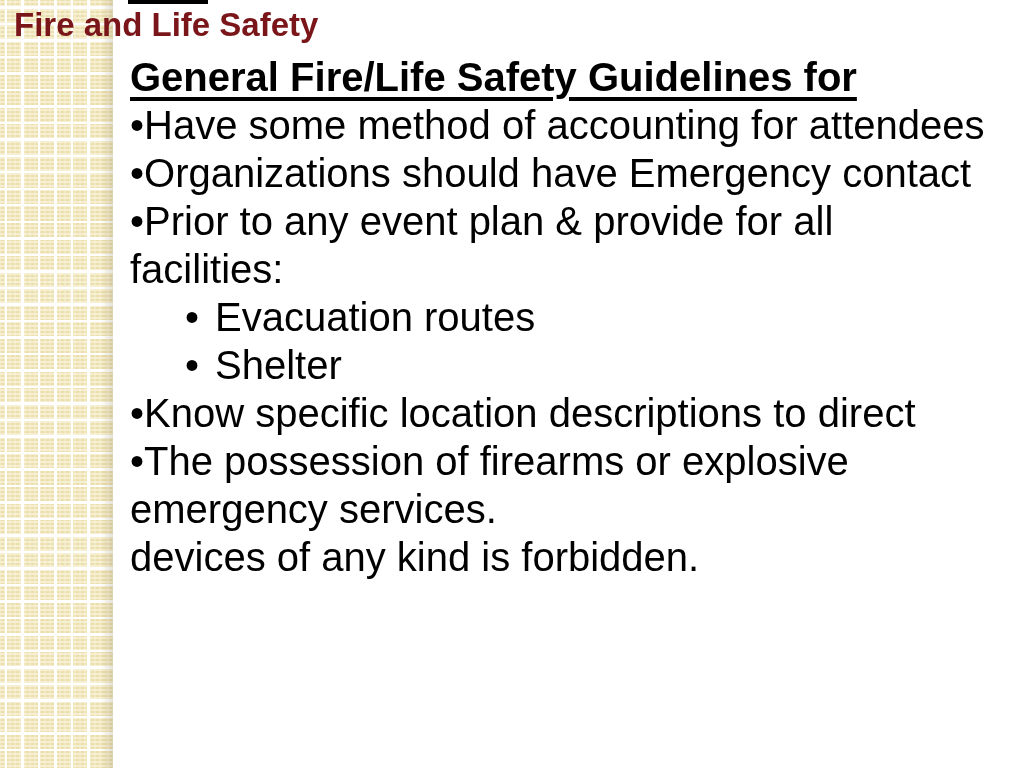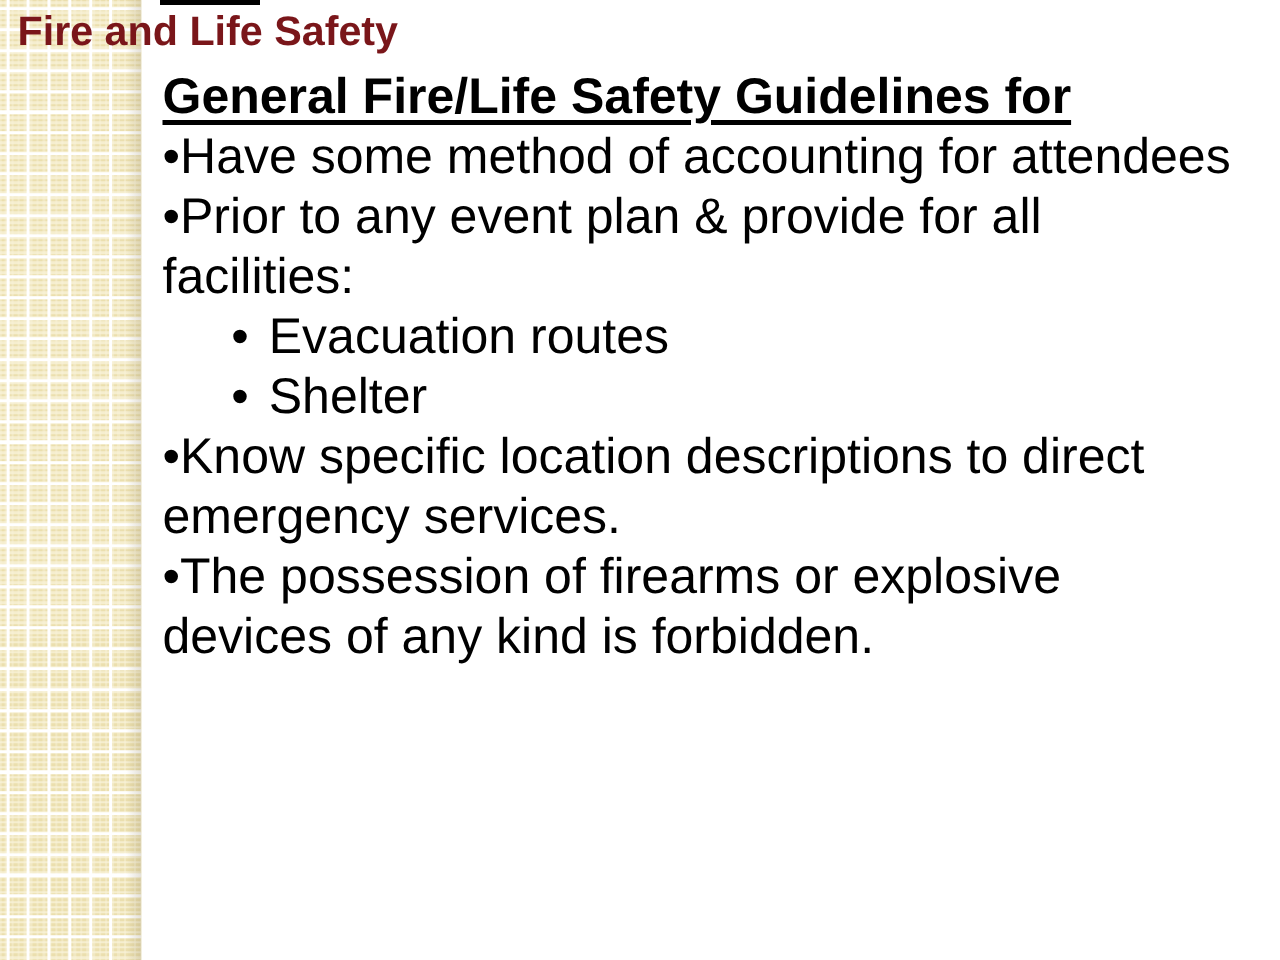--- a/index.html
+++ b/index.html
@@ -82,22 +82,23 @@
 </head>
 <body>
 
 <div class="slide">
   <div class="sidebar"></div>
   <div class="top-bar"></div>
   <h1 class="slide-title" style="color: rgb(122, 22, 26);">Fire and Life Safety</h1>
   <div class="content" id="content" style="color: rgb(0, 0, 0);">
       <div class="line heading-line"><span class="txt">General Fire/Life Safety Guidelines for</span></div>
       <div class="line"><span class="bullet">•</span><span>Have some method of accounting for attendees</span></div>
+      <div class="line"><span class="bullet">•</span><span>Organizations should have Emergency contact</span></div>
       <div class="line"><span class="bullet">•</span><span>Prior to any event plan &amp; provide for all</span></div>
       <div class="line"><span>facilities:</span></div>
       <div class="line l2"><span class="bullet b2">•</span><span>Evacuation routes</span></div>
       <div class="line l2"><span class="bullet b2">•</span><span>Shelter</span></div>
       <div class="line"><span class="bullet">•</span><span>Know specific location descriptions to direct</span></div>
+      <div class="line"><span class="bullet">•</span><span>The possession of firearms or explosive</span></div>
       <div class="line"><span>emergency services.</span></div>
-      <div class="line"><span class="bullet">•</span><span>The possession of firearms or explosive</span></div>
       <div class="line"><span>devices of any kind is forbidden.</span></div>
     </div>
 </div>
 
 </body></html>

